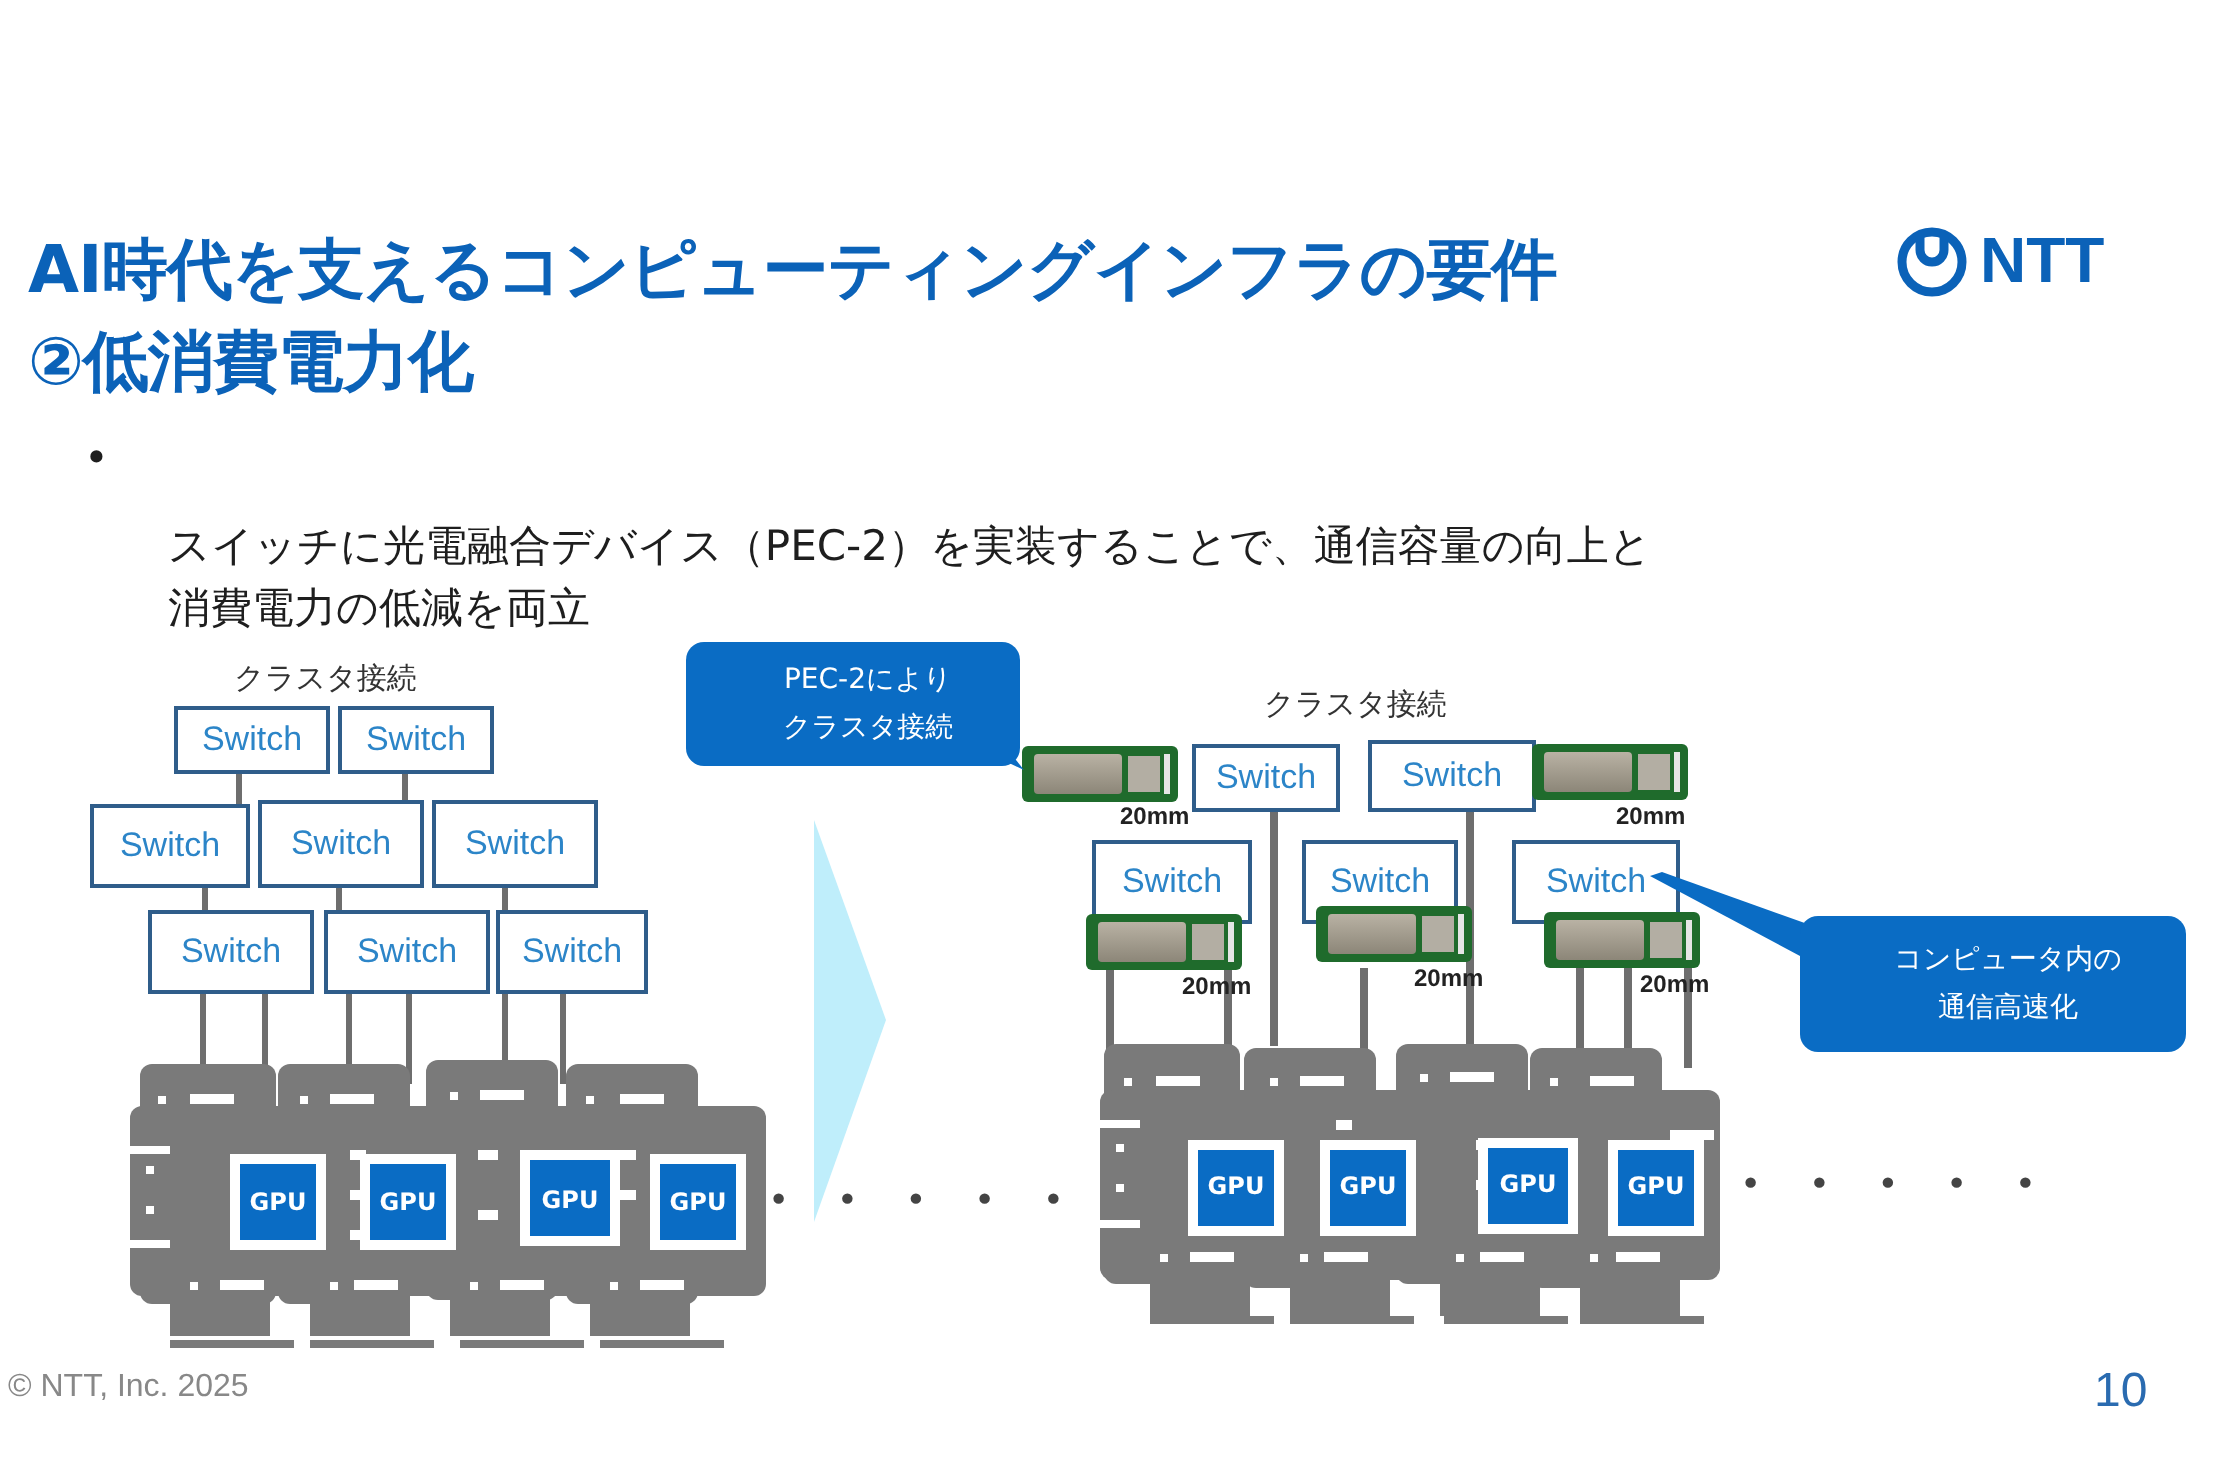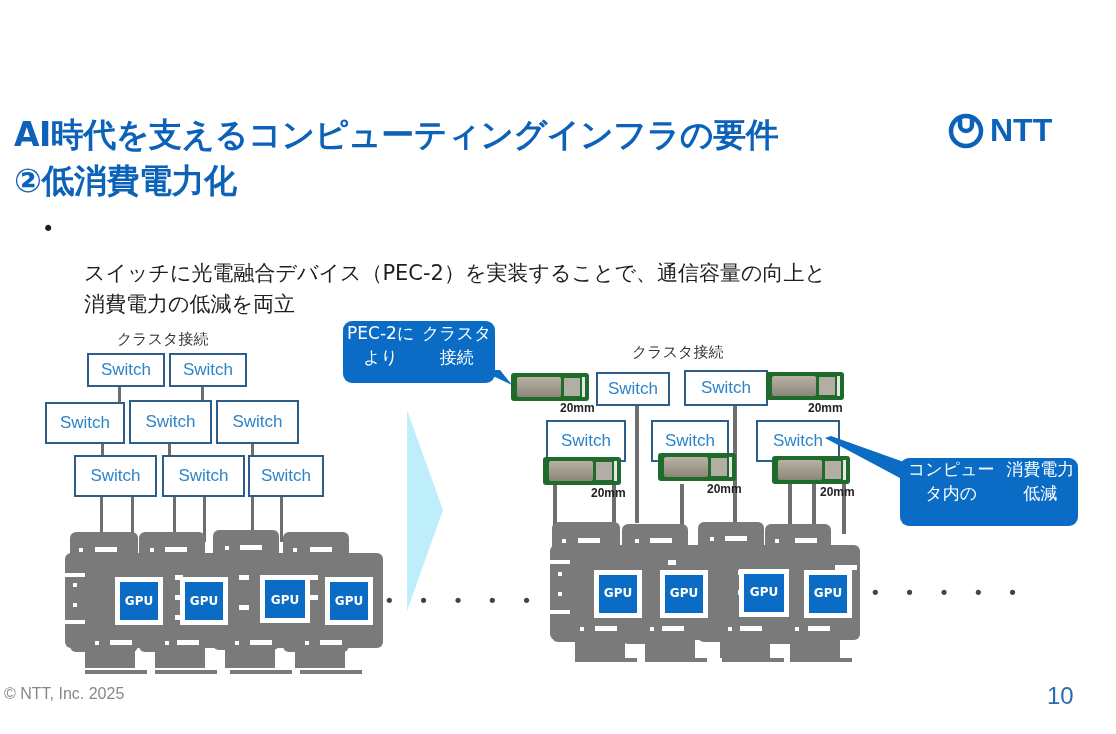--- a/index.html
+++ b/index.html
@@ -8,21 +8,21 @@
   .abs { position:absolute; }
   .title { left:14px; top:112px; font-size:33px; font-weight:bold; color:#0b62b8; line-height:46px; letter-spacing:-0.5px; white-space:nowrap; }
   .logo { left:948px; top:112px; display:flex; align-items:center; color:#0b62b8; font-weight:bold; font-size:32px; font-family:"Liberation Sans", sans-serif; }
   .logo svg { margin-right:6px; }
   .bullet-list { left:42px; top:214px; font-size:21px; color:#1e1e1e; line-height:31px; }
   .bullet-list .dot { position:absolute; left:0; top:0; }
   .bullet-list .txt { position:absolute; left:42px; top:0; white-space:nowrap;margin-top:44px; }
   .cluster-label { font-size:15px; color:#333; white-space:nowrap; }
   .switch { position:absolute; border:2px solid #2f5d8a; background:#fff; color:#2c85c8; font-family:"Liberation Sans", sans-serif; font-size:17px; display:flex; align-items:center; justify-content:center; box-sizing:border-box; }
   .wire { position:absolute; background:#6e6e6e; width:3px; }
-  .callout { position:absolute; background:#0a6cc4; color:#fff; border-radius:9px; text-align:center; font-size:17px; line-height:24px; display:flex; flex-direction:row; justify-content:center; }
+  .callout { position:absolute; background:#0a6cc4; color:#fff; border-radius:9px; text-align:center; font-size:14px; line-height:24px; display:flex; flex-direction:column; justify-content:center;padding-left:15px; }
   .pec { position:absolute; width:78px; height:28px; background:#1f6b2c; border-radius:3px; box-sizing:border-box; padding:3px; }
   .pec .chip { position:absolute; left:6px; top:4px; width:44px; height:20px; background:linear-gradient(#b9b2a4,#8c8678); border-radius:2px; }
   .pec .conn { position:absolute; left:53px; top:5px; width:16px; height:18px; background:#b3aea3; }
   .pec .bar { position:absolute; left:71px; top:4px; width:3px; height:20px; background:#e6e6e6; }
   .mm { position:absolute; font-size:12px; font-weight:bold; color:#222; font-family:"Liberation Sans", sans-serif; }
   .footer { left:4px; top:685px; font-size:16px; color:#888; font-family:"Liberation Sans", sans-serif; }
   .pagenum { left:1047px; top:682px; font-size:24px; color:#2a6bb0; font-family:"Liberation Sans", sans-serif; }
   .dots { position:absolute; font-size:18px; color:#444; letter-spacing:9px; }
 </style>
 </head>
@@ -264,20 +264,20 @@
     <polygon points="0,0 20,0 32,15" fill="#0a6cc4"></polygon>
   </svg>
   <div class="callout" style="left:343px;top:321px;width:152px;height:62px;">
     <div>PEC-2により</div>
     <div>クラスタ接続</div>
   </div>
 
   <svg class="abs" style="left:825px;top:436px;" width="100" height="60">
     <polygon points="0,2 6,0 90,30 90,50" fill="#0a6cc4"></polygon>
   </svg>
-  <div class="callout" style="left:900px;top:458px;width:178px;height:68px;font-family:Liberation Serif, serif;">
+  <div class="callout" style="left:900px;top:458px;width:178px;height:68px;">
     <div>コンピュータ内の</div>
-    <div>消費電力低減</div>
+    <div>通信高速化</div>
   </div>
 </div>
 
 <div class="abs footer">© NTT, Inc.  2025</div>
 <div class="abs pagenum">10</div>
 
 </body></html>

